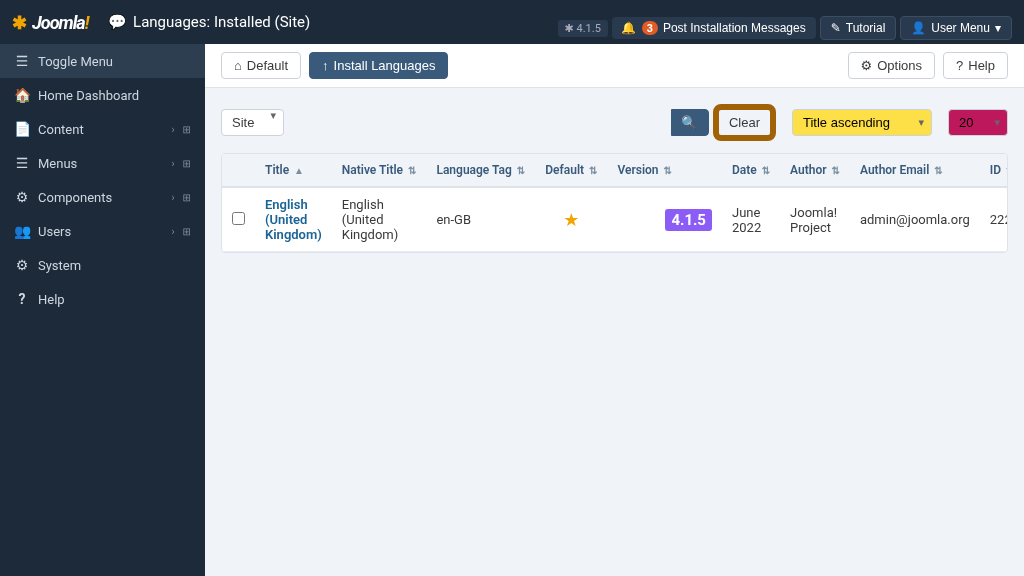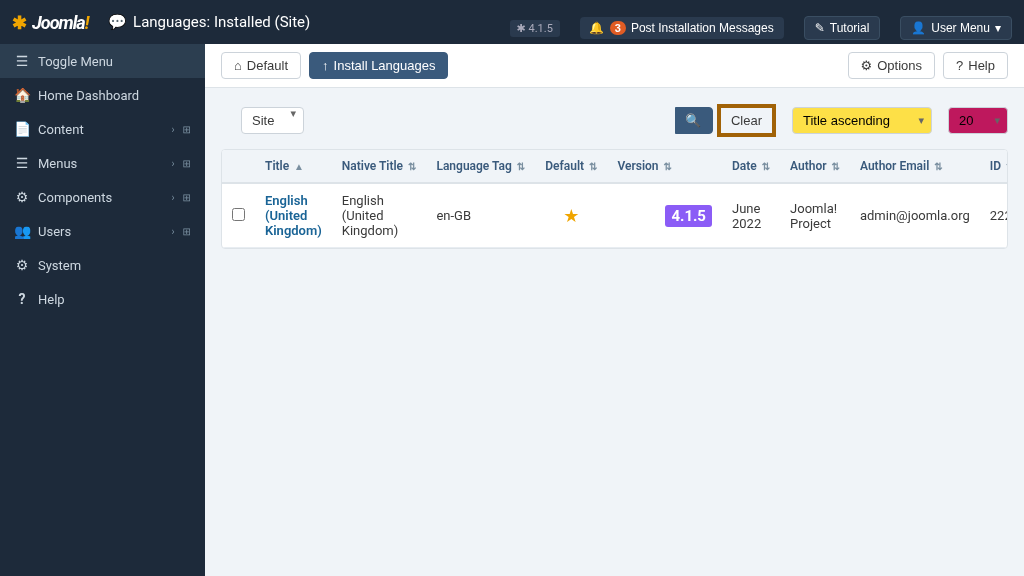--- a/index.html
+++ b/index.html
@@ -4,21 +4,21 @@
   <style>
     * { box-sizing: border-box; margin: 0; padding: 0; }
     body { font-family: -apple-system, BlinkMacSystemFont, 'Segoe UI', Roboto, sans-serif; font-size: 13px; background: #f0f4f8; display: flex; flex-direction: column; height: 576px; width: 1024px; overflow: hidden; }
 
     
     .topbar { background: #1d2a3a; color: #fff; height: 44px; display: flex; align-items: center; padding: 0 12px; gap: 10px; flex-shrink: 0; }
     .topbar-logo { display: flex; align-items: center; gap: 6px; font-size: 22px; font-weight: bold; color: #f0a500; letter-spacing: -1px; }
     .topbar-logo-text { color: #fff; font-size: 18px; font-weight: 700; font-style: italic; }
     .topbar-title { color: #cdd7e0; font-size: 14px; margin-left: 10px; display: flex; align-items: center; gap: 6px; }
     .topbar-title-text { color: #fff; font-size: 15px; }
-    .topbar-right { margin-left: auto; display: flex; align-items: center; gap: 20px; margin-top: 12px; }
+    .topbar-right { margin-left: auto; display: flex; align-items: center; gap: 4px; margin-top: 12px; }
     .topbar-version { font-size: 11px; color: #aab; background: #2a3a4e; padding: 2px 7px; border-radius: 3px; }
     .topbar-notif { background: #2a3a4e; color: #fff; padding: 4px 10px; border-radius: 4px; font-size: 12px; display: flex; align-items: center; gap: 5px; cursor: pointer; border: none; }
     .notif-badge { background: #e05c24; color: #fff; border-radius: 10px; padding: 1px 5px; font-size: 11px; font-weight: bold; }
     .topbar-btn { background: #2a3a4e; color: #fff; border: 1px solid #3a4e62; padding: 4px 10px; border-radius: 4px; font-size: 12px; cursor: pointer; display: flex; align-items: center; gap: 5px; }
 
     
     .layout { display: flex; flex: 1; overflow: hidden; }
 
     
     .sidebar { background: #1d2a3a; width: 205px; flex-shrink: 0; color: #cdd7e0; overflow-y: auto; }
@@ -37,27 +37,27 @@
     .toolbar { background: #fff; border-bottom: 1px solid #dde3e8; padding: 8px 16px; display: flex; align-items: center; gap: 8px; flex-shrink: 0; }
     .toolbar-btn { background: #fff; border: 1px solid #ccd3da; color: #3a3a3a; padding: 5px 12px; border-radius: 4px; font-size: 13px; cursor: pointer; display: flex; align-items: center; gap: 5px; }
     .toolbar-btn-primary { background: #3a5a7c; color: #fff; border-color: #3a5a7c; }
     .toolbar-right { margin-left: auto; display: flex; gap: 8px; }
 
     
     .content { flex: 1; padding: 16px; overflow-y: auto; }
 
     
     .filter-bar { display: flex; align-items: center; gap: 8px; margin-bottom: 12px; }
-    .filter-select-wrap { position: relative; display: flex; align-items: flex-start; margin-left: 20px; }
+    .filter-select-wrap { position: relative; display: flex; align-items: flex-start; }
     .filter-select-wrap select { border: 1px solid #ccd3da; border-radius: 4px; padding: 5px 28px 5px 10px; font-size: 13px; background: #fff; color: #3a3a3a; appearance: none; cursor: pointer; }
     .filter-select-wrap::after { content: '▾'; position: absolute; right: 8px; color: #666; pointer-events: none; font-size: 11px; }
     .search-wrap { display: flex; align-items: center; margin-left: auto; gap: 0; }
     .search-input { border: 1px solid #ccd3da; border-right: none; border-radius: 4px 0 0 4px; padding: 5px 12px; font-size: 13px; width: 200px; outline: none; }
     .search-btn { background: #3a5a7c; color: #fff; border: 1px solid #3a5a7c; padding: 5px 10px; border-radius: 0 4px 4px 0; cursor: pointer; font-size: 13px; }
-    .clear-btn { background: #f0f4f8; border: 4px solid #a16207; color: #3a3a3a; padding: 5px 10px; border-radius: 0; cursor: pointer; font-size: 13px; margin-left: 4px; }
+    .clear-btn { background: #f0f4f8; border: 6px solid #a16207; color: #3a3a3a; padding: 5px 10px; border-radius: 8px; cursor: pointer; font-size: 13px; margin-left: 4px; }
     .sort-wrap { position: relative; display: flex; align-items: center; margin-left: 8px; }
     .sort-select { border: 1px solid #ccd3da; border-radius: 4px; padding: 5px 28px 5px 10px; font-size: 13px; background: #fde047; appearance: none; cursor: pointer; min-width: 140px; }
     .sort-wrap::after { content: '▾'; position: absolute; right: 8px; color: #666; pointer-events: none; font-size: 11px; }
     .per-page-wrap { position: relative; display: flex; align-items: center; margin-left: 8px; }
     .per-page-select { border: 1px solid #ccd3da; border-radius: 4px; padding: 5px 28px 5px 10px; font-size: 13px; background: #be185d; appearance: none; cursor: pointer; width: 60px; }
     .per-page-wrap::after { content: '▾'; position: absolute; right: 8px; color: #666; pointer-events: none; font-size: 11px; }
 
     
     .table-wrap { background: #fff; border: 1px solid #dde3e8; border-radius: 4px; overflow: hidden; }
     table { width: 100%; border-collapse: collapse; font-size: 13px; }

